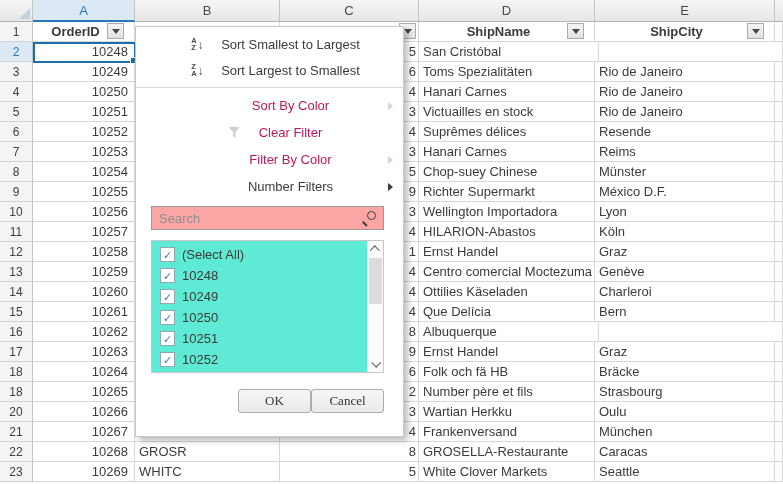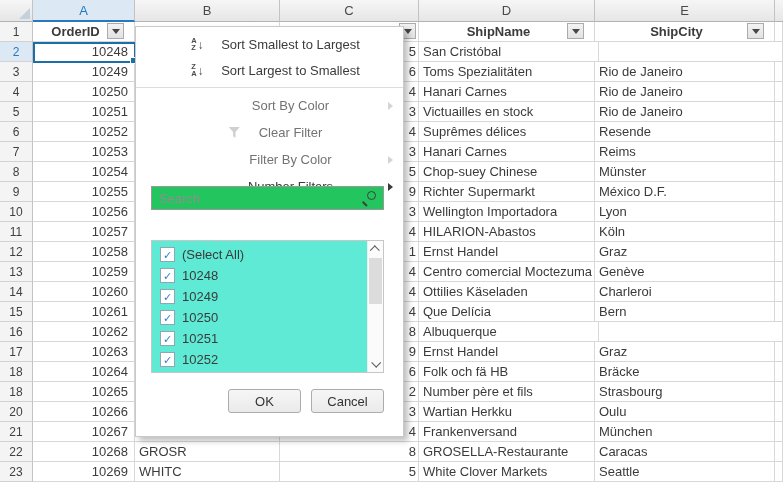--- a/index.html
+++ b/index.html
@@ -55,36 +55,36 @@
   
   .panel { position:absolute; left:135px; top:26px; width:269px; height:411px;
            background:#fff; border:1px solid #c9c9c9; box-sizing:border-box;
            box-shadow:4px 4px 6px rgba(0,0,0,0.25); z-index:20;
            font-size:13px; color:#3b3b3b; }
   .menu { padding-top:4px; }
   .mi { height:26px; display:flex; align-items:center; padding-left:12px; position:relative;justify-content:center; }
   .mi2 { height:27px; }
   .mi .ig { width:26px; height:16px; display:flex; align-items:center; }
   .mi .lbl { margin-left:4px; }
-  .mi.disabled { color:#737373; }
+  .mi.disabled { color:#be185d; }
   .sep { height:1px; background:#dcdcdc; margin:4px 0; }
   .azic { display:flex; align-items:center; color:#4c4c4c; }
   .stack { display:flex; flex-direction:column; font-size:7.5px; line-height:7px; font-weight:bold; }
   .st-az::before { content:"A"; display:block; } .st-az::after { content:"Z"; display:block; }
   .st-za::before { content:"Z"; display:block; } .st-za::after { content:"A"; display:block; }
   .dnar::before { content:"↓"; font-size:12px; margin-left:1px; }
   .funnel { width:11px; height:11px; background:#d0d0d0;
             clip-path:polygon(0 0,100% 0,62% 45%,62% 100%,40% 85%,40% 45%); }
   .tri-r { position:absolute; right:10px; top:10px; width:0; height:0;
            border-top:4px solid transparent; border-bottom:4px solid transparent;
            border-left:5px solid #3b3b3b; }
   .tri-r.dis { border-left-color:#d4d4d4; }
 
-  .searchbox { position:absolute; left:15px; top:159px; width:233px; height:24px;
-               border:1px solid #999; box-sizing:border-box; background:#22c55e; }
+  .searchbox { position:absolute; left:15px; top:179px; width:233px; height:24px;
+               border:1px solid #999; box-sizing:border-box; background:#fca5a5; }
   .searchbox input { position:absolute; inset:0; width:100%; height:100%; border:none; outline:none;
                      box-sizing:border-box; padding:0 26px 0 7px; font-size:13px; color:#3b3b3b;
                      font-family:inherit; background:transparent; }
   .searchbox input::placeholder { color:#8f8f8f; }
   .mag { position:absolute; right:6px; top:4px; width:15px; height:15px; }
   .mag::before { content:""; position:absolute; right:1px; top:0; width:7px; height:7px;
                  border:1.5px solid #3f3f3f; border-radius:50%; }
   .mag::after { content:""; position:absolute; left:0; bottom:2px; width:6px; height:1.5px;
                 background:#3f3f3f; transform:rotate(45deg); }
 
@@ -99,21 +99,21 @@
   .vscroll { position:absolute; right:0; top:0; width:16px; height:100%;
              background:#fbfbfb; border-left:1px solid #ececec; box-sizing:border-box; }
   .sbtn { position:absolute; left:0; width:15px; height:15px;
           display:flex; align-items:center; justify-content:center; }
   .sbtn.up { top:1px; } .sbtn.down { bottom:1px; }
   .chev { width:6px; height:6px; border-left:1.5px solid #5a5a5a; border-top:1.5px solid #5a5a5a; }
   .up .chev { transform:rotate(45deg) translateY(1px); }
   .down .chev { transform:rotate(225deg) translateY(1px); }
   .thumb { position:absolute; left:1px; top:17px; width:13px; height:46px; background:#dcdcdc; }
 
-  .btnrow { position:absolute; top:362px; right:19px; display:flex; gap:10px; }
+  .btnrow { position:absolute; top:362px; right:19px; display:flex; gap:0;font-family:Liberation Serif, serif; }
   .btn { width:73px; height:24px; background:linear-gradient(#f6f6f6,#eaeaea);
          border:1px solid #acacac; border-radius:3px; font-size:13px; color:#333;
          font-family:inherit; display:flex; align-items:center; justify-content:center; }
 </style>
 </head>
 <body>
 
 <div class="sheet">
 
   <div class="colhead">

